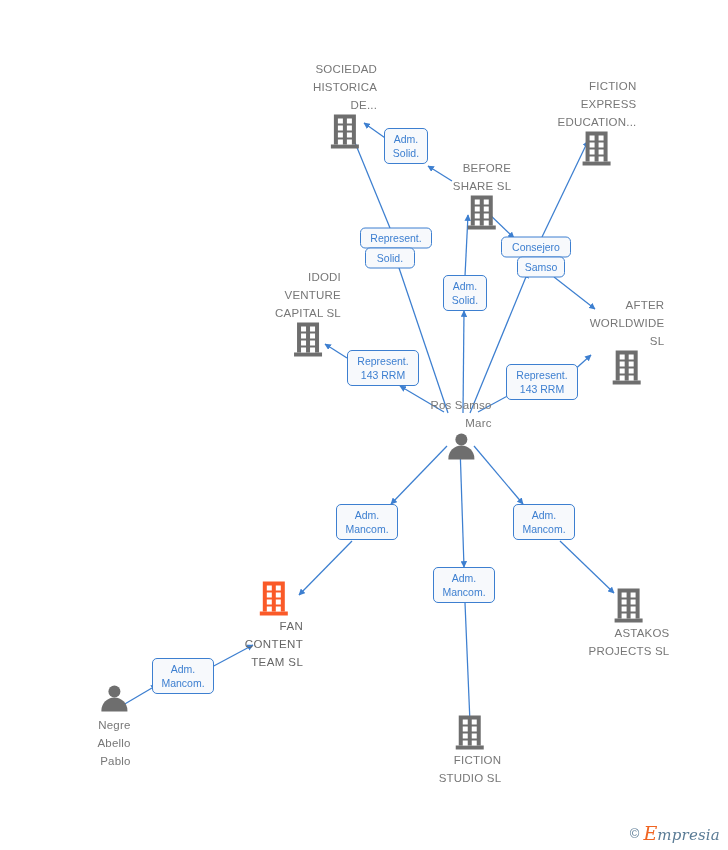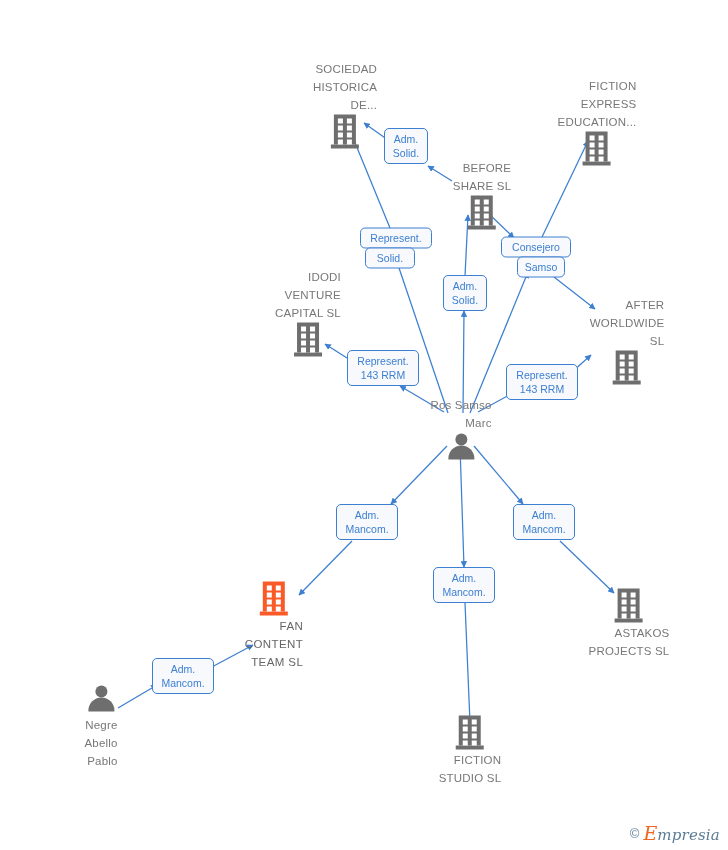--- a/index.html
+++ b/index.html
@@ -254,21 +254,21 @@
       <i style="background:#fff;left:16px;top:11px;width:5px;height:5px;"></i>
       <i style="background:#fff;left:7px;top:18px;width:5px;height:5px;"></i>
       <i style="background:#fff;left:16px;top:18px;width:5px;height:5px;"></i>
       <i style="background:#fff;left:7px;top:25px;width:5px;height:5px;"></i>
       <i style="background:#fff;left:16px;top:25px;width:5px;height:5px;"></i>
     </div>
     <div class="caption">FICTION
 STUDIO SL</div>
   </div>
 
-  <div class="node cap-below" style="left:101px;top:727px;">
+  <div class="node cap-below" style="left:114px;top:727px;">
     <div class="person">
       <div class="head"></div>
       <div class="body"></div>
     </div>
     <div class="caption">Negre
 Abello
 Pablo</div>
   </div>
 
   <div class="elabel one" style="left:396px;top:238px;width:72px;">Represent.</div>

